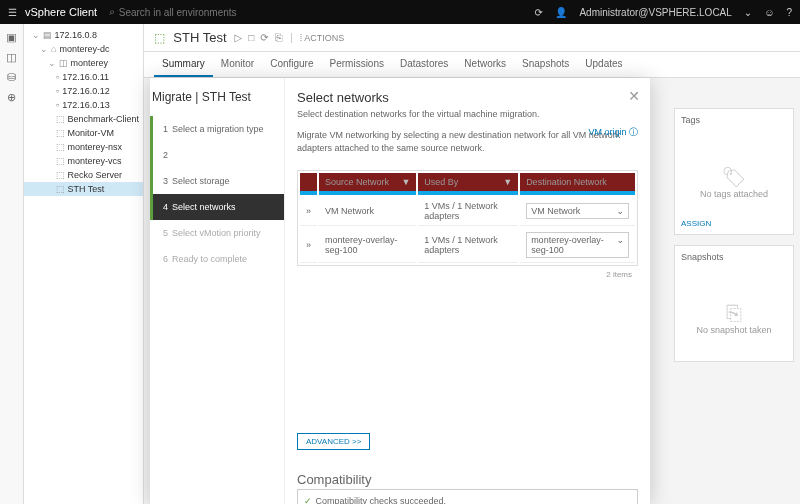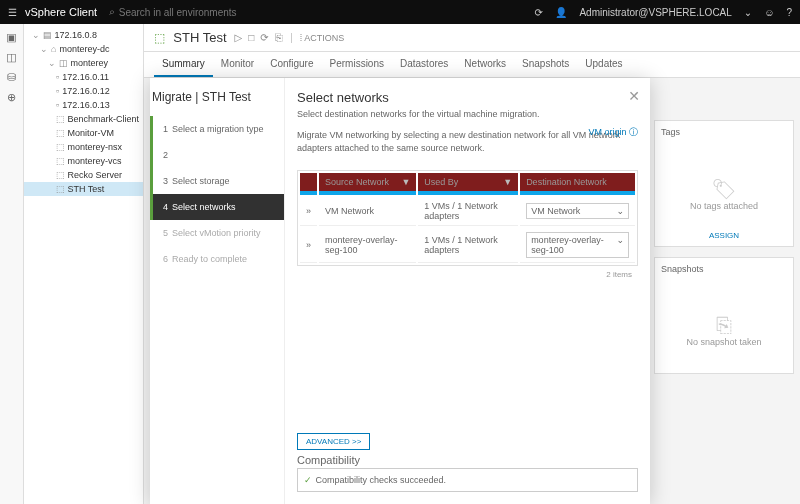--- a/index.html
+++ b/index.html
@@ -36,21 +36,21 @@
 .header { background: #fff; border-bottom: 1px solid #ddd; padding: 6px 10px; display: flex; align-items: center; gap: 8px; }
 .header .vm-icon { color: #5a9e3d; font-size: 12px; }
 .header .vm-name { font-size: 13px; font-weight: 400; }
 .header .actions-icons { display: flex; gap: 6px; color: #888; font-size: 10px; }
 .header .actions-link { font-size: 9px; color: #888; border-left: 1px solid #ccc; padding-left: 8px; }
 .tabs { background: #fff; border-bottom: 1px solid #ddd; display: flex; font-size: 10px; padding: 0 10px; }
 .tabs .tab { padding: 6px 8px; color: #666; cursor: pointer; }
 .tabs .tab.active { color: #333; border-bottom: 2px solid #0079b8; }
 
 
-.right-panels { position: absolute; right: 6px; top: 96px; width: 140px; }
+.right-panels { position: absolute; right: 6px; top: 84px; width: 120px; }
 .panel { background: #fff; border: 1px solid #ddd; margin-bottom: 10px; padding: 6px; font-size: 9px; }
 .panel .ptitle { color: #666; margin-bottom: 20px; }
 .panel .empty { text-align: center; color: #999; padding: 20px 0; }
 .panel .empty .eicon { font-size: 20px; color: #ccc; }
 
 
 .modal { position: absolute; left: 150px; top: 78px; right: 150px; bottom: 0; background: #fff; box-shadow: 0 2px 20px rgba(0,0,0,0.2); display: flex; }
 .modal-left { width: 135px; border-right: 1px solid #eee; }
 .modal-title { font-size: 12px; padding: 12px 2px; color: #333; }
 .wizard { padding: 0; }
@@ -67,21 +67,21 @@
 
 
 .ntable { width: 100%; border: 1px solid #ddd; font-size: 9px; }
 .ntable th { text-align: left; padding: 4px 6px; border-bottom: 4px solid #0ea5e9; background: #7f1d1d; color: #999; font-weight: normal; }
 .ntable td { padding: 4px 6px; border-bottom: 1px solid #eee; color: #666; }
 .ntable .filter-i { float: right; color: #bbb; }
 .dest-select { width: 100%; border: 1px solid #ccc; padding: 2px 4px; font-size: 9px; background: #fff; cursor: pointer; display: flex; justify-content: space-between; }
 .items-count { text-align: right; font-size: 8px; color: #999; padding: 4px 6px; }
 
 .advanced-btn { display: inline-block; border: 1px solid #0079b8; color: #0079b8; font-size: 8px; padding: 3px 8px; margin-top: 150px; cursor: pointer; }
-.compat-label { font-size: 11px; color: #666; margin-top: 4px; }
+.compat-label { font-size: 13px; color: #666; margin-top: 22px; }
 .compat-box { border: 1px solid #ccc; padding: 6px; font-size: 9px; color: #666; margin-top: 2px; }
 .compat-box .check { color: #5a9e3d; margin-right: 4px; }
 </style>
 </head>
 <body>
 
 <div class="topbar">
   <span class="menu-icon">☰</span>
   <span class="title">vSphere Client</span>
   <div class="search">
@@ -183,21 +183,21 @@
       <div class="tab">Updates</div>
     </div>
 
     <div class="right-panels">
       <div class="panel">
         <div class="ptitle">Tags</div>
         <div class="empty">
           <div class="eicon">🏷</div>
           <div>No tags attached</div>
         </div>
-        <div style="text-align:center;color:#0079b8;font-size:8px">ASSIGN</div>
+        <div style="text-align:left;color:#0079b8;font-size:8px">ASSIGN</div>
       </div>
       <div class="panel">
         <div class="ptitle">Snapshots</div>
         <div class="empty">
           <div class="eicon">⎘</div>
           <div>No snapshot taken</div>
         </div>
       </div>
     </div>
   </div>

